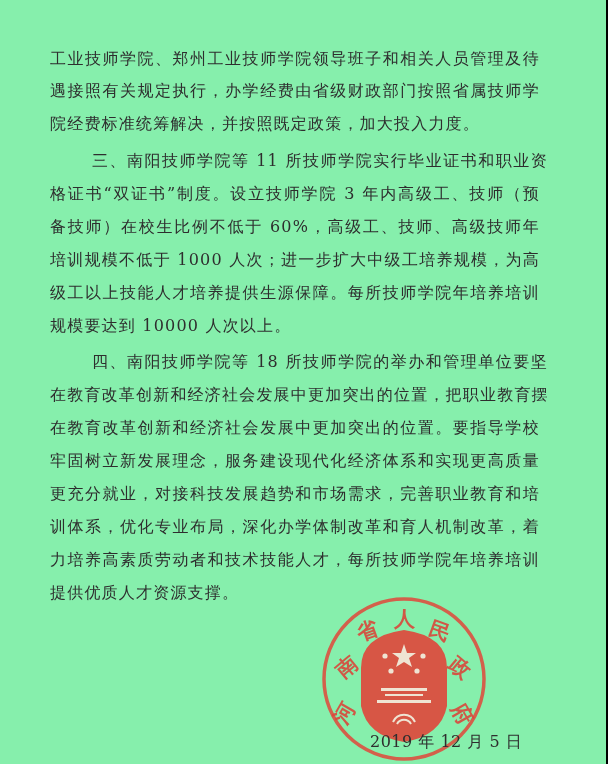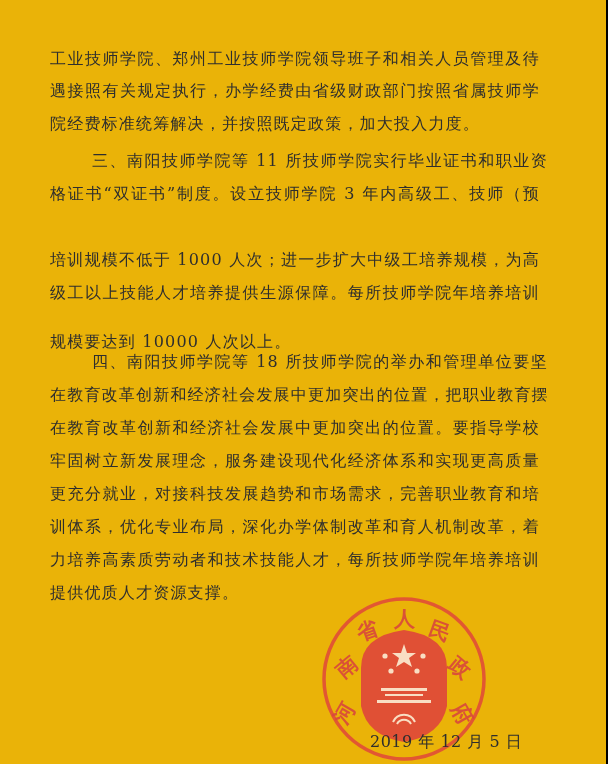--- a/index.html
+++ b/index.html
@@ -2,21 +2,21 @@
 <html><head>
 <meta charset="utf-8">
 <style>
   html, body { margin: 0; padding: 0; }
   body {
     width: 608px; height: 764px; overflow: hidden; position: relative;
     background: #ffffff;
     font-family: "DejaVu Serif", "Liberation Serif", serif;
     color: #2e2e2e;
   }
-  .page { position: absolute; left: 0; top: 0; width: 606px; height: 764px; background: #eab308; }
+  .page { position: absolute; left: 0; top: 0; width: 606px; height: 764px; background: #86efac; }
   .edge { position: absolute; right: 0; top: 0; width: 2px; height: 764px; background: #000; }
   .line {
     position: absolute; left: 50px; width: 490px;
     font-size: 16px; line-height: 20px; height: 20px;
     letter-spacing: 1.2px; white-space: nowrap;
     text-align: justify; text-align-last: justify;
   }
   .line.last { text-align-last: left; }
   .line.indent { left: 92px; width: 456px; }
   .seal { position: absolute; left: 321px; top: 596px; width: 166px; height: 166px; }
@@ -29,23 +29,24 @@
 <body>
 
 <div class="page">
 
   <div class="line" style="top:49px">工业技师学院、郑州工业技师学院领导班子和相关人员管理及待</div>
   <div class="line" style="top:81px">遇接照有关规定执行，办学经费由省级财政部门按照省属技师学</div>
   <div class="line last" style="top:114px">院经费标准统筹解决，并按照既定政策，加大投入力度。</div>
 
   <div class="line indent" style="top:151px">三、南阳技师学院等 11 所技师学院实行毕业证书和职业资</div>
   <div class="line" style="top:184px">格证书“双证书”制度。设立技师学院 3 年内高级工、技师（预</div>
+  <div class="line" style="top:217px">备技师）在校生比例不低于 60%，高级工、技师、高级技师年</div>
   <div class="line" style="top:250px">培训规模不低于 1000 人次；进一步扩大中级工培养规模，为高</div>
   <div class="line" style="top:283px">级工以上技能人才培养提供生源保障。每所技师学院年培养培训</div>
-  <div class="line last" style="top:332px">规模要达到 10000 人次以上。</div>
+  <div class="line last" style="top:316px">规模要达到 10000 人次以上。</div>
 
   <div class="line indent" style="top:352px">四、南阳技师学院等 18 所技师学院的举办和管理单位要坚</div>
   <div class="line" style="top:385px">在教育改革创新和经济社会发展中更加突出的位置，把职业教育摆</div>
   <div class="line" style="top:418px">在教育改革创新和经济社会发展中更加突出的位置。要指导学校</div>
   <div class="line" style="top:451px">牢固树立新发展理念，服务建设现代化经济体系和实现更高质量</div>
   <div class="line" style="top:484px">更充分就业，对接科技发展趋势和市场需求，完善职业教育和培</div>
   <div class="line" style="top:517px">训体系，优化专业布局，深化办学体制改革和育人机制改革，着</div>
   <div class="line" style="top:550px">力培养高素质劳动者和技术技能人才，每所技师学院年培养培训</div>
   <div class="line last" style="top:583px">提供优质人才资源支撑。</div>
 

